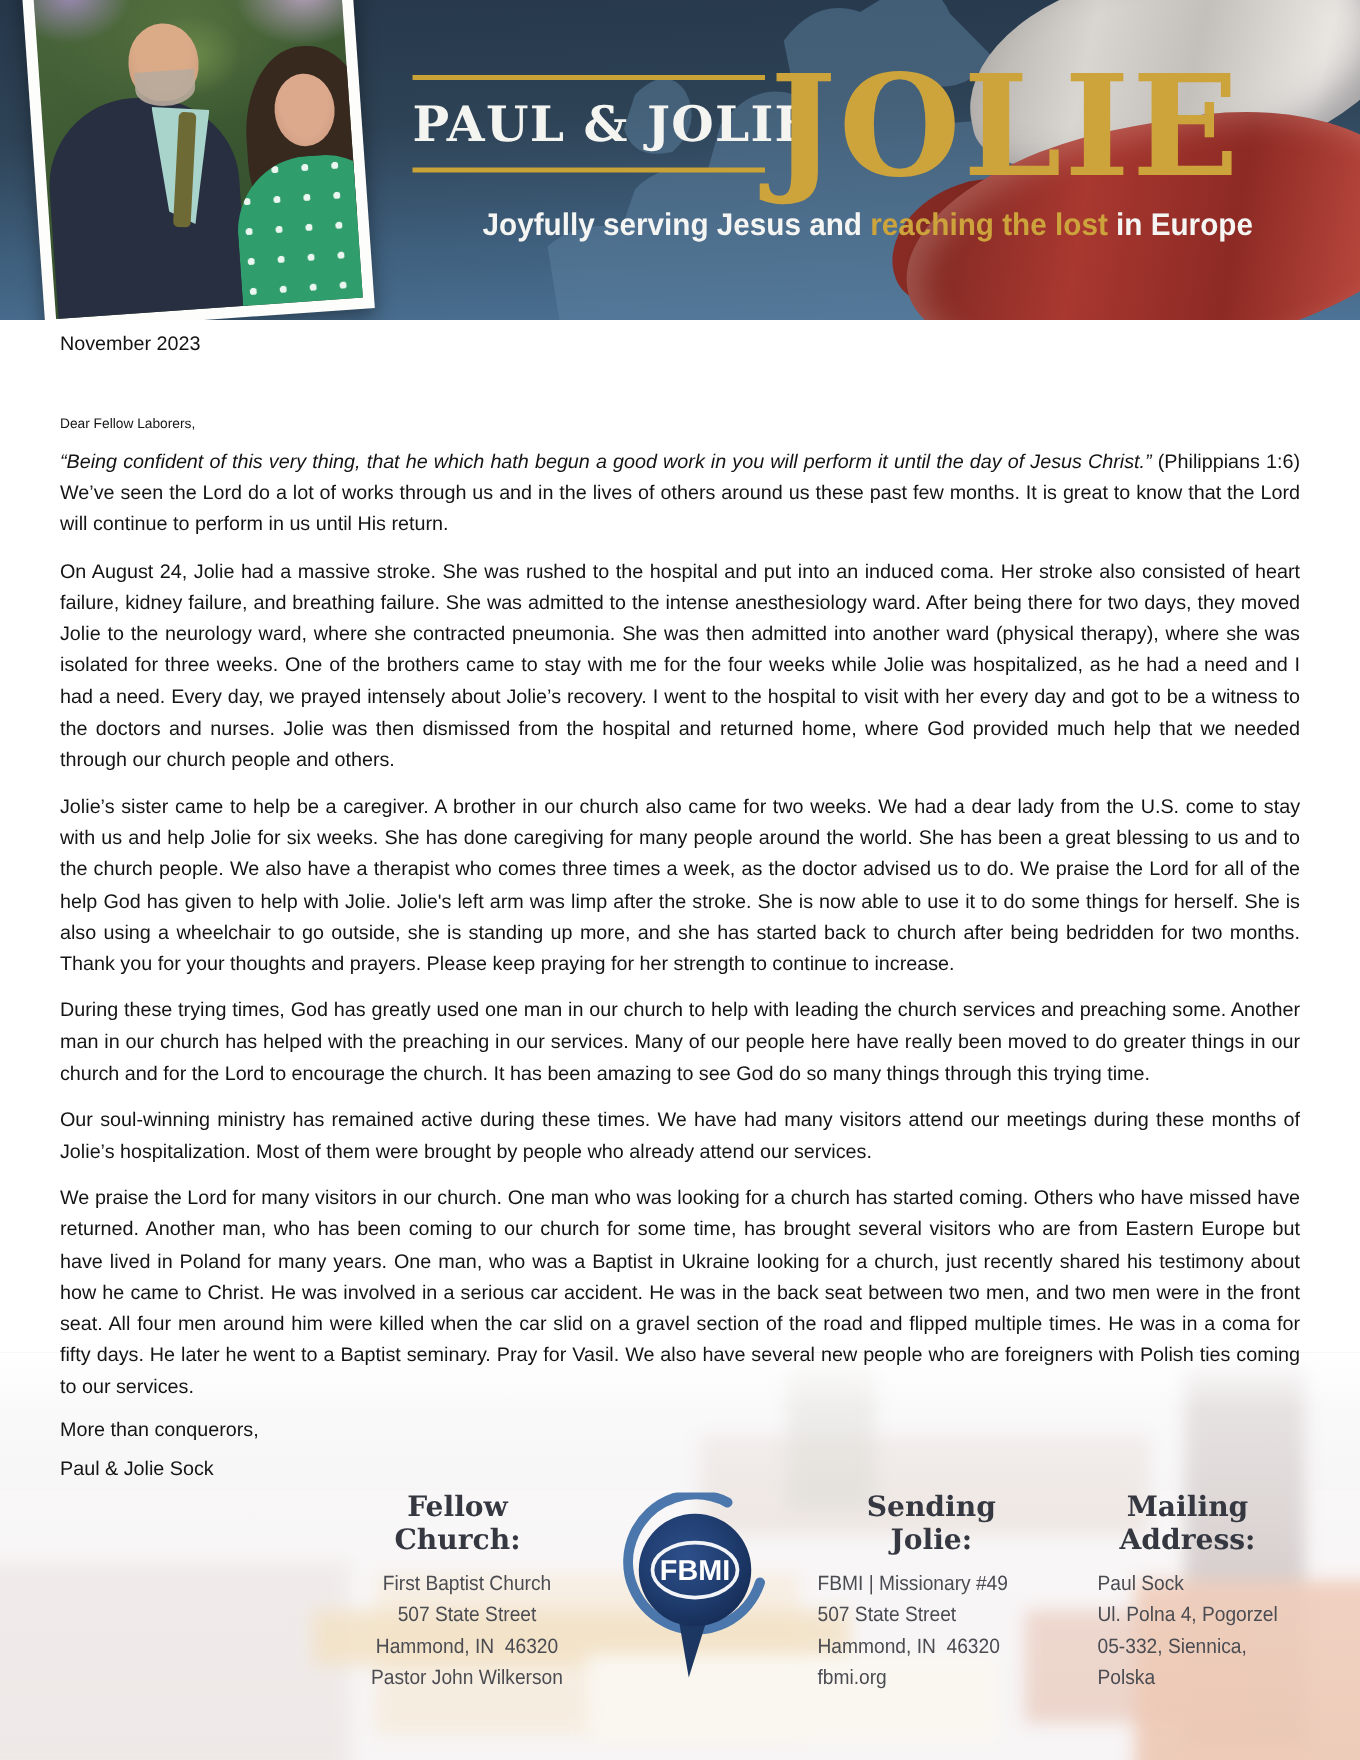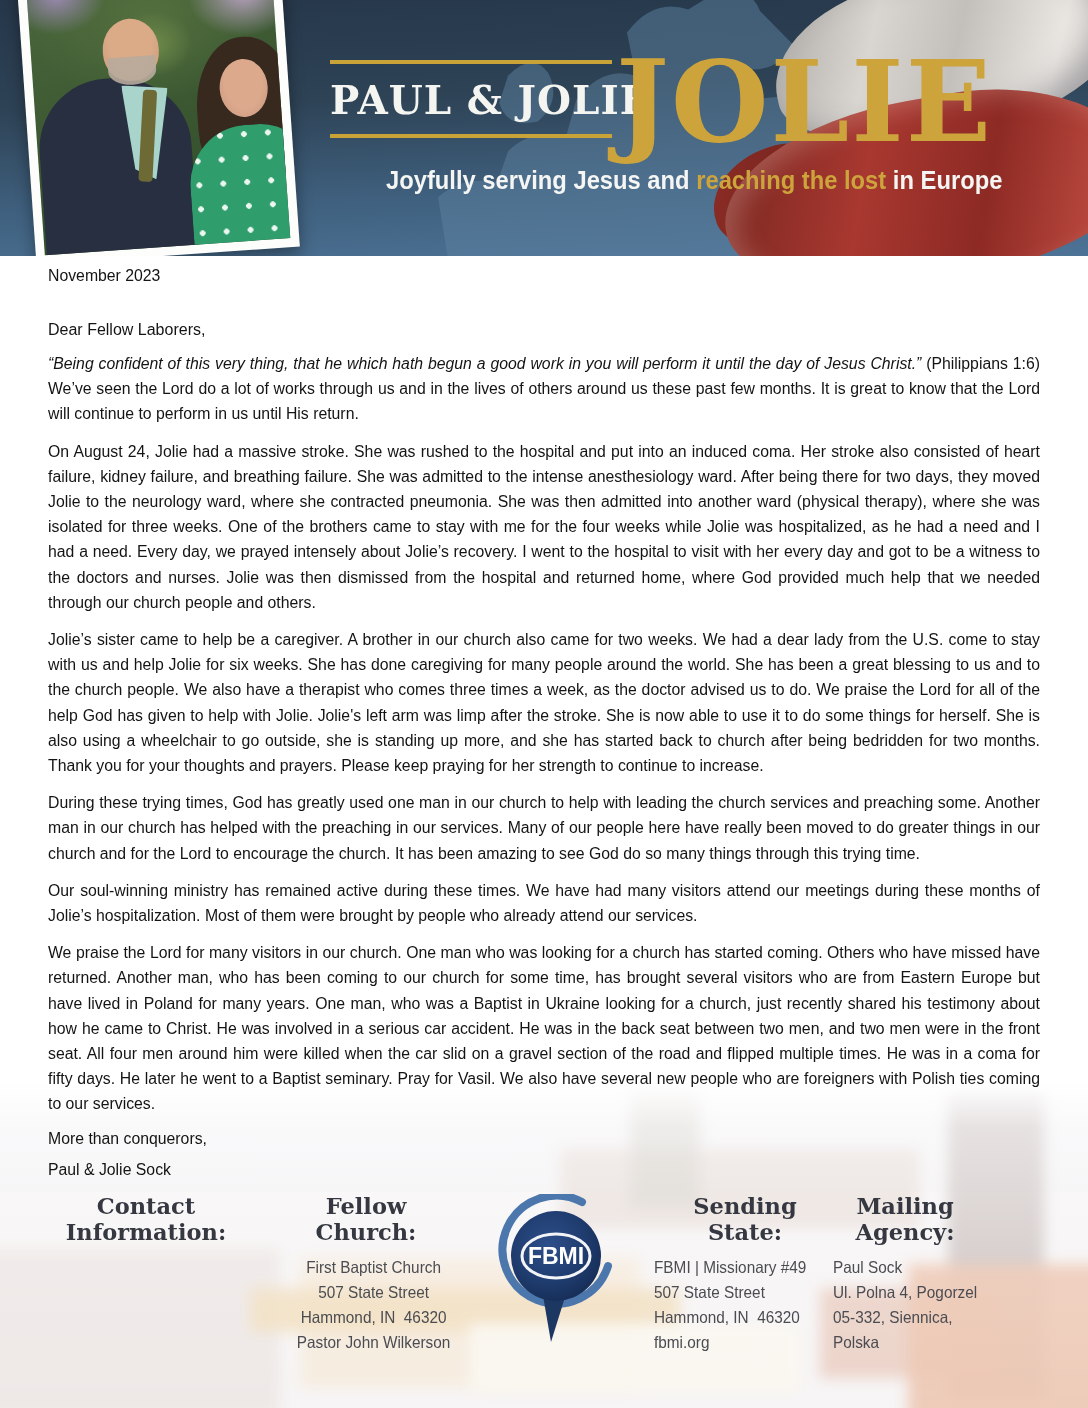--- a/index.html
+++ b/index.html
@@ -87,21 +87,21 @@
   .tagline {
     position:absolute; left:370px; top:166px; width:640px; z-index:4;
     text-align:center; font-weight:bold; font-size:25px; color:#f5f5f3;
     transform:scaleX(.95); transform-origin:center; white-space:nowrap;
   }
   .tagline .gold { color:#cda43c; }
 
   
   .content { position:relative; z-index:2; padding:0 48px; }
   .date { margin-top:11px; font-size:15.8px; }
-  .salutation { margin-top:36px; font-size:16px; }
+  .salutation { margin-top:48px; font-size:11px; }
   .content p { margin-top:12px; font-size:15.8px; line-height:25.2px; text-align:justify; }
   .content .quote-italic { font-style:italic; }
   .closing, .signature { margin-top:13px; font-size:15.8px; text-align:left; }
 
   
   .footer-art { position:absolute; left:0; top:1082px; width:1088px; height:326px; z-index:1;
                 background:#f3f0f1; overflow:hidden; }
   .blob { position:absolute; filter:blur(7px); }
   .b-sky      { left:0; top:0; width:1088px; height:110px; background:linear-gradient(#f2f2f5,#efedef); filter:none; }
   .b-left     { left:-20px; bottom:-10px; width:300px; height:170px; background:#e7dfdc; opacity:.95; }
@@ -113,21 +113,21 @@
   .b-tower    { left:948px; top:6px; width:96px; height:310px; background:#b3a4a2; opacity:.8; }
   .b-right    { right:-20px; bottom:-16px; width:200px; height:160px; background:#e6b093; opacity:.9; }
   .b-midred   { left:820px; bottom:30px; width:180px; height:90px; background:#e0b5a2; opacity:.8; }
   .footer-art .wash { position:absolute; left:0; top:0; width:100%; height:100%; filter:none;
                 background:linear-gradient(180deg,#ffffff 0%, rgba(255,255,255,.62) 14%, rgba(255,255,255,.38) 55%, rgba(255,255,255,.30) 100%); }
 
   .fcol { position:absolute; top:1193px; z-index:3; }
   .fcol-1 { left:48px;  width:196px; }
   .fcol-2 { left:268px; width:196px; }
   .fcol-3 { left:638px; width:214px; }
-  .fcol-4 { left:801px; width:208px; }
+  .fcol-4 { left:846px; width:208px; }
   .fcol-head {
     text-align:center; font-family:"DejaVu Serif", serif; font-weight:bold;
     font-size:22.5px; line-height:26px; color:#353841;
   }
   .fcol-lines { margin-top:10px; }
   .f-line {
     font-size:16.5px; line-height:25px; color:#4b4c52; white-space:pre-wrap;
     transform:scaleX(.93); transform-origin:left top;
   }
   .fcol-1 .fcol-lines { padding-left:36px; }
@@ -202,24 +202,20 @@
     <div class="blob b-tents"></div>
     <div class="blob b-roofs"></div>
     <div class="blob b-spire"></div>
     <div class="blob b-tower"></div>
     <div class="blob b-midred"></div>
     <div class="blob b-right"></div>
     <div class="wash"></div>
   </div>
 
   <div class="fcol fcol-1">
-    <div class="fcol-head">
-      <div>Contact</div>
-      <div>Information:</div>
-    </div>
   </div>
 
   <div class="fcol fcol-2">
     <div class="fcol-head">
       <div>Fellow</div>
       <div>Church:</div>
     </div>
     <div class="fcol-lines">
       <div class="f-line">First Baptist Church</div>
       <div class="f-line">507 State Street</div>
@@ -239,34 +235,34 @@
     <path d="M84 8 A54 54 0 1 0 110 72" fill="none" stroke="#4c77ad" stroke-width="8" stroke-linecap="round"></path>
     <path d="M44 96 L53 148 L68 100 Z" fill="#1d3763"></path>
     <circle cx="58" cy="62" r="45" fill="url(#fbmiGrad)"></circle>
     <ellipse cx="58" cy="62" rx="34" ry="22" fill="none" stroke="#f2f4f7" stroke-width="3"></ellipse>
     <text x="58" y="70" text-anchor="middle" font-family="Liberation Sans, sans-serif" font-size="23" font-weight="bold" fill="#ffffff">FBMI</text>
   </svg>
 
   <div class="fcol fcol-3">
     <div class="fcol-head">
       <div>Sending</div>
-      <div>State:</div>
+      <div>Jolie:</div>
     </div>
     <div class="fcol-lines">
       <div class="f-line">FBMI | Missionary #49</div>
       <div class="f-line">507 State Street</div>
       <div class="f-line">Hammond, IN  46320</div>
       <div class="f-line"><a class="f-link" href="#">fbmi.org</a></div>
     </div>
   </div>
 
   <div class="fcol fcol-4">
     <div class="fcol-head">
       <div>Mailing</div>
-      <div>Agency:</div>
+      <div>Address:</div>
     </div>
     <div class="fcol-lines">
       <div class="f-line">Paul Sock</div>
       <div class="f-line">Ul. Polna 4, Pogorzel</div>
       <div class="f-line">05-332, Siennica, Polska</div>
     </div>
   </div>
 
 </div>
 

